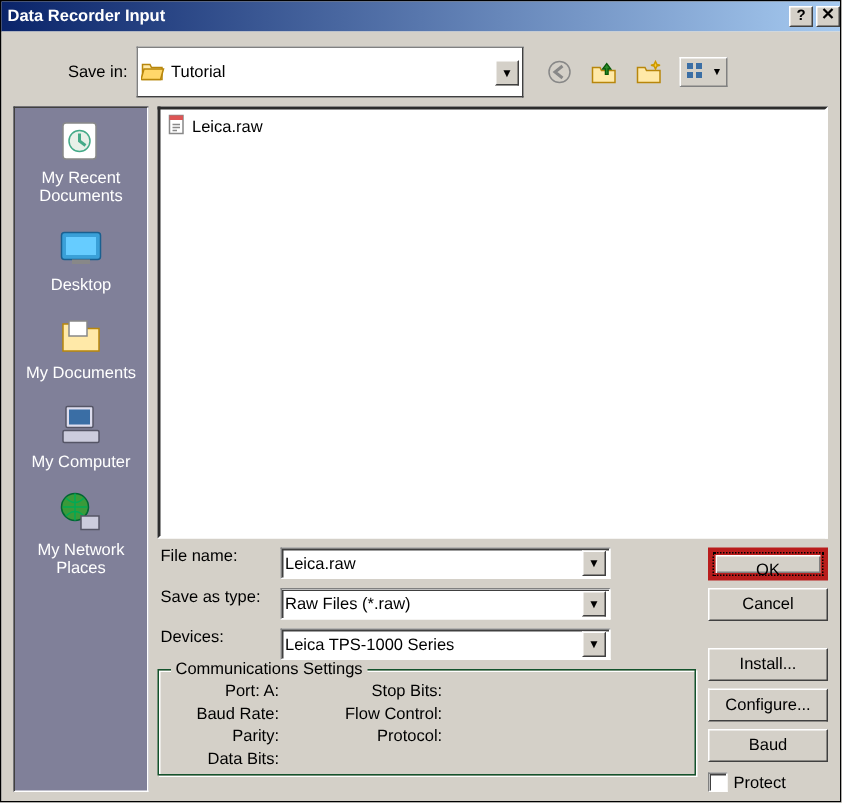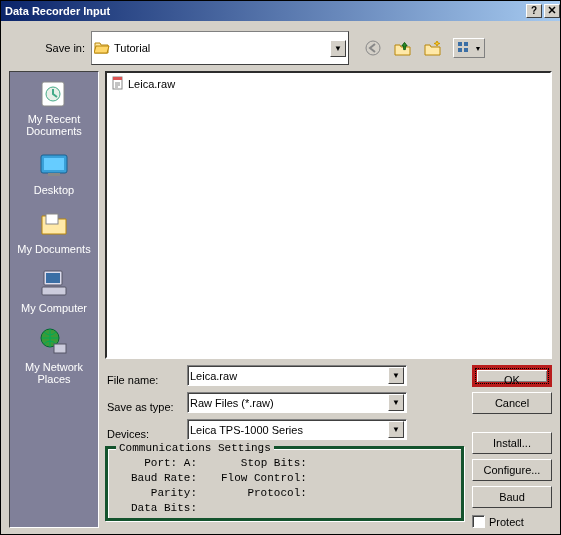--- a/index.html
+++ b/index.html
@@ -164,47 +164,47 @@
     height:21px;
     background:#fff;
     border: 1px solid #808080;
     border-right-color:#fff;
     border-bottom-color:#fff;
     box-shadow: inset 1px 1px 0 #404040;
     display:flex;align-items:center;
     padding:0 2px;
   }
   .group {
-    border:3px solid #14532d;
+    border:1px solid #14532d;
     box-shadow: 1px 1px 0 #fff inset, 1px 1px 0 #fff;
     border-radius:0;
     margin-top:6px;
-    padding: 8px 8px 4px 23px;
+    padding: 8px 8px 4px 8px;
     position:relative;
-    font-family:Liberation Mono, monospace;
   }
   .group-title {
     position:absolute;
     top:-7px;left:8px;
     background:#d4d0c8;
     padding:0 3px;
   }
   .comm-grid {
     display:flex;
-    gap:24px;
+    gap:44px;
+    margin-left:12px;
   }
   .comm-col { display:flex;flex-direction:column;gap:3px; }
   .comm-label { text-align:right; min-width:60px;}
   .chk { display:flex;align-items:center;gap:4px;justify-content:flex-start;margin-top:2px; }
   .chkbox {
     width:13px;height:13px;background:#fff;border:1px solid #808080;
     border-right-color:#fff;border-bottom-color:#fff;
     box-shadow: inset 1px 1px 0 #404040;
   }
-  .frow { display:flex;align-items:flex-end;margin-bottom:6px; }
+  .frow { display:flex;align-items:flex-start;margin-bottom:6px; }
   .flabel { width:82px;text-align:left;padding-left:2px; }
   .fctrl { flex:1; max-width:220px; }
 </style>
 </head>
 <body>
 
 <div class="window">
   <div class="titlebar">
     <span class="titlebar-text">Data Recorder Input</span>
     <div class="titlebar-btn">?</div>

